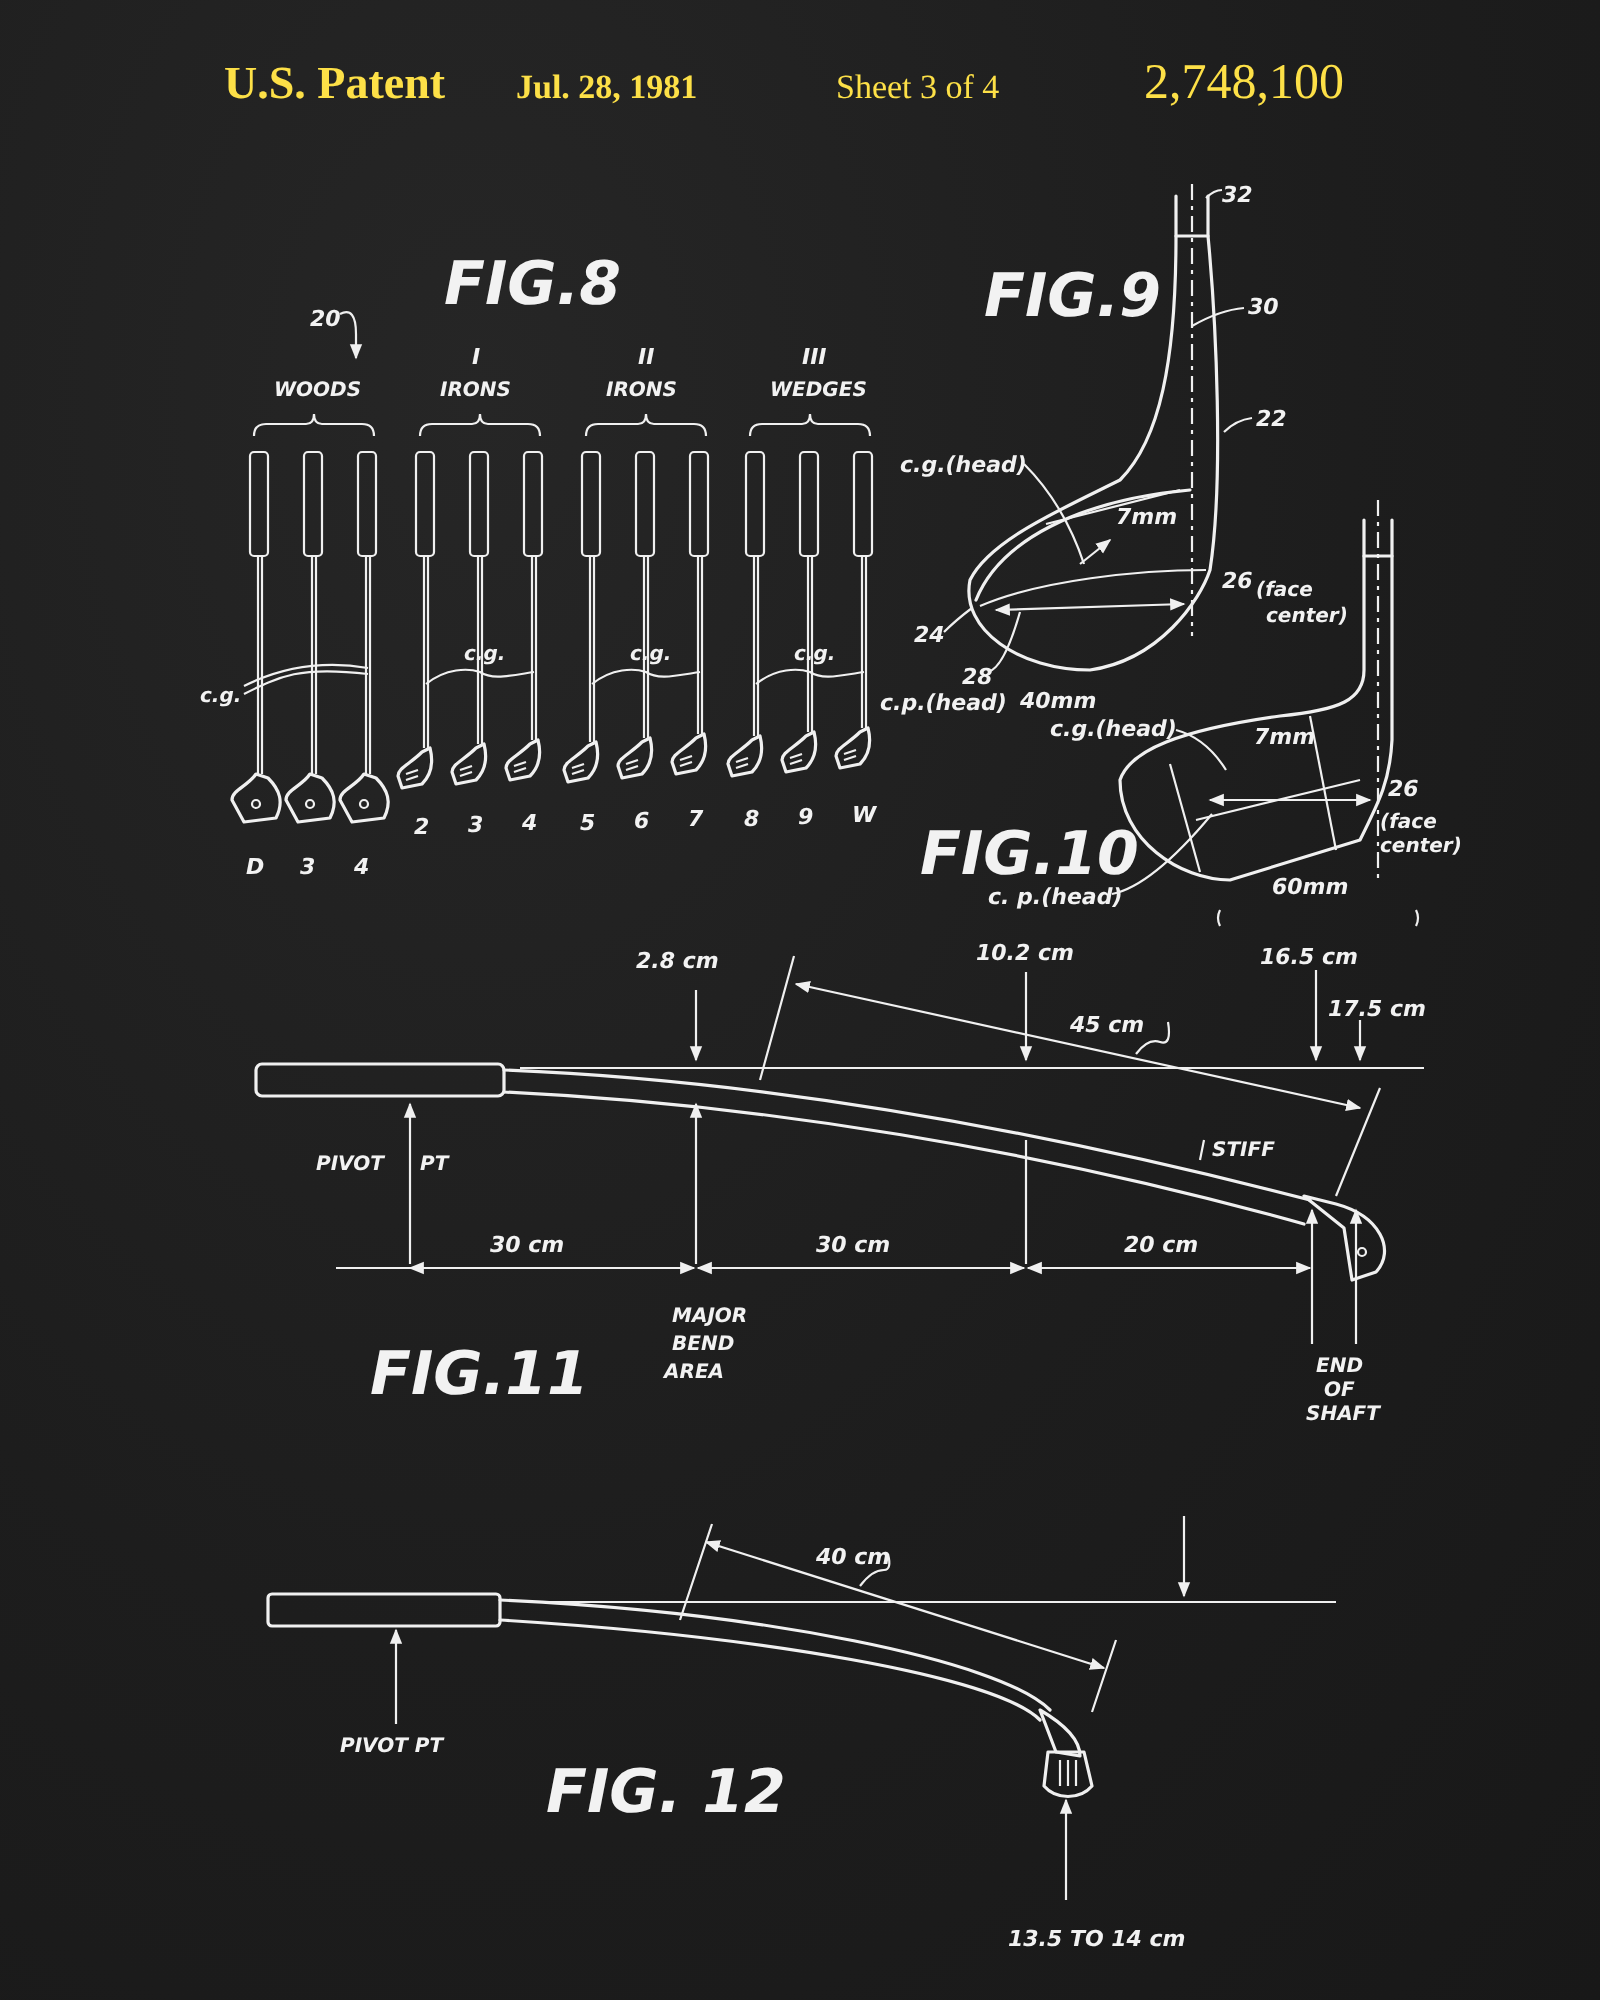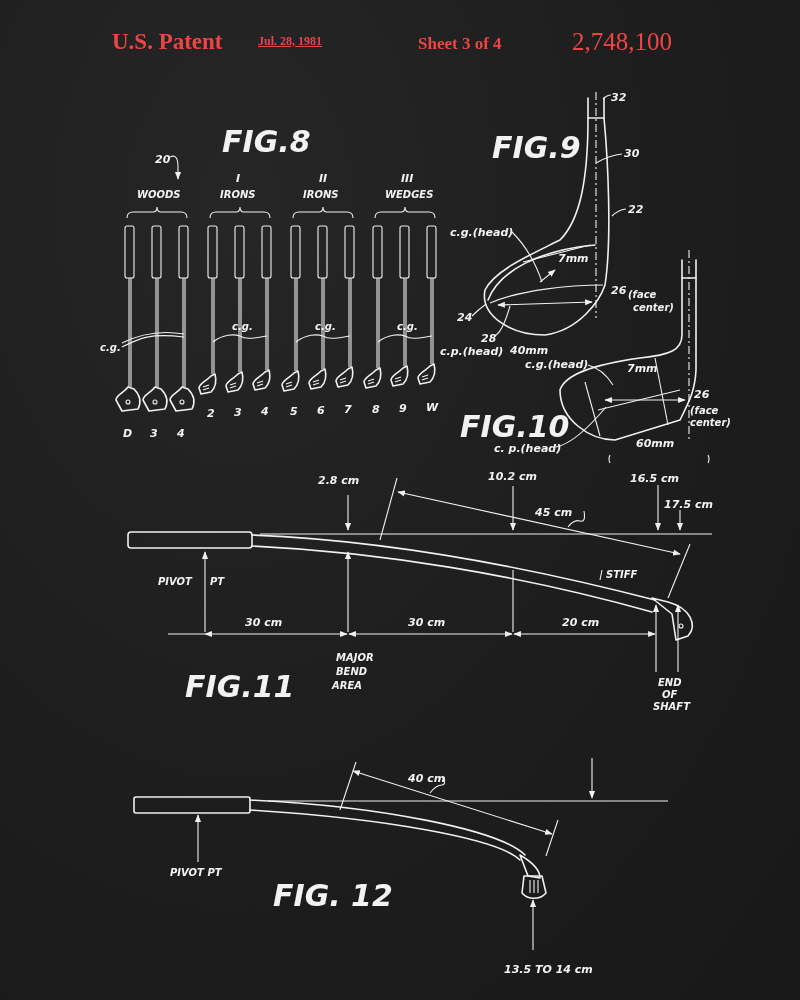--- a/index.html
+++ b/index.html
@@ -4,24 +4,24 @@
 <style>
   html, body { margin: 0; padding: 0; }
   body {
     width: 800px; height: 1000px; overflow: hidden;
     background: #1e1e1e;
     background-image: radial-gradient(ellipse at 30% 20%, #262626 0%, #1d1d1d 55%, #181818 100%);
     position: relative;
     font-family: "Liberation Serif", serif;
     color: #f2f2f2;
   }
-  .hdr { position: absolute; top: 28px; font-family: "Liberation Serif", serif; color: #ef4444; white-space: nowrap; }
+  .hdr { position: absolute; top: 28px; font-family: "Liberation Serif", serif; color: #fde047; white-space: nowrap; }
   .hdr-title { left: 112px; font-size: 23px; font-weight: bold; top: 29px; }
-  .hdr-date { left: 258px; font-size: 12px; font-weight: bold; top: 34px; text-decoration: underline; }
-  .hdr-sheet { left: 418px; font-size: 17px; font-weight: bold; top: 34px; }
+  .hdr-date { left: 258px; font-size: 17px; font-weight: bold; top: 34px; }
+  .hdr-sheet { left: 418px; font-size: 17px; font-weight: normal; top: 34px; }
   .hdr-num { left: 572px; font-size: 25px; top: 28px; }
   svg#drawing { position: absolute; left: 0; top: 0; }
   svg text { font-family: "DejaVu Sans", sans-serif; font-style: italic; fill: #f2f2f2; }
   .fig { font-size: 30px; font-weight: bold; }
   .lbl { font-size: 11px; font-weight: bold; }
   .lbl-sm { font-size: 10px; font-weight: bold; }
   .ln { stroke: #f0f0f0; stroke-width: 1.6; fill: none; stroke-linecap: round; stroke-linejoin: round; }
   .ln-thin { stroke: #f0f0f0; stroke-width: 1.1; fill: none; }
   .ln-dash { stroke: #f0f0f0; stroke-width: 1.1; fill: none; stroke-dasharray: 8 3 2 3; }
   .arrow { fill: #f0f0f0; }

